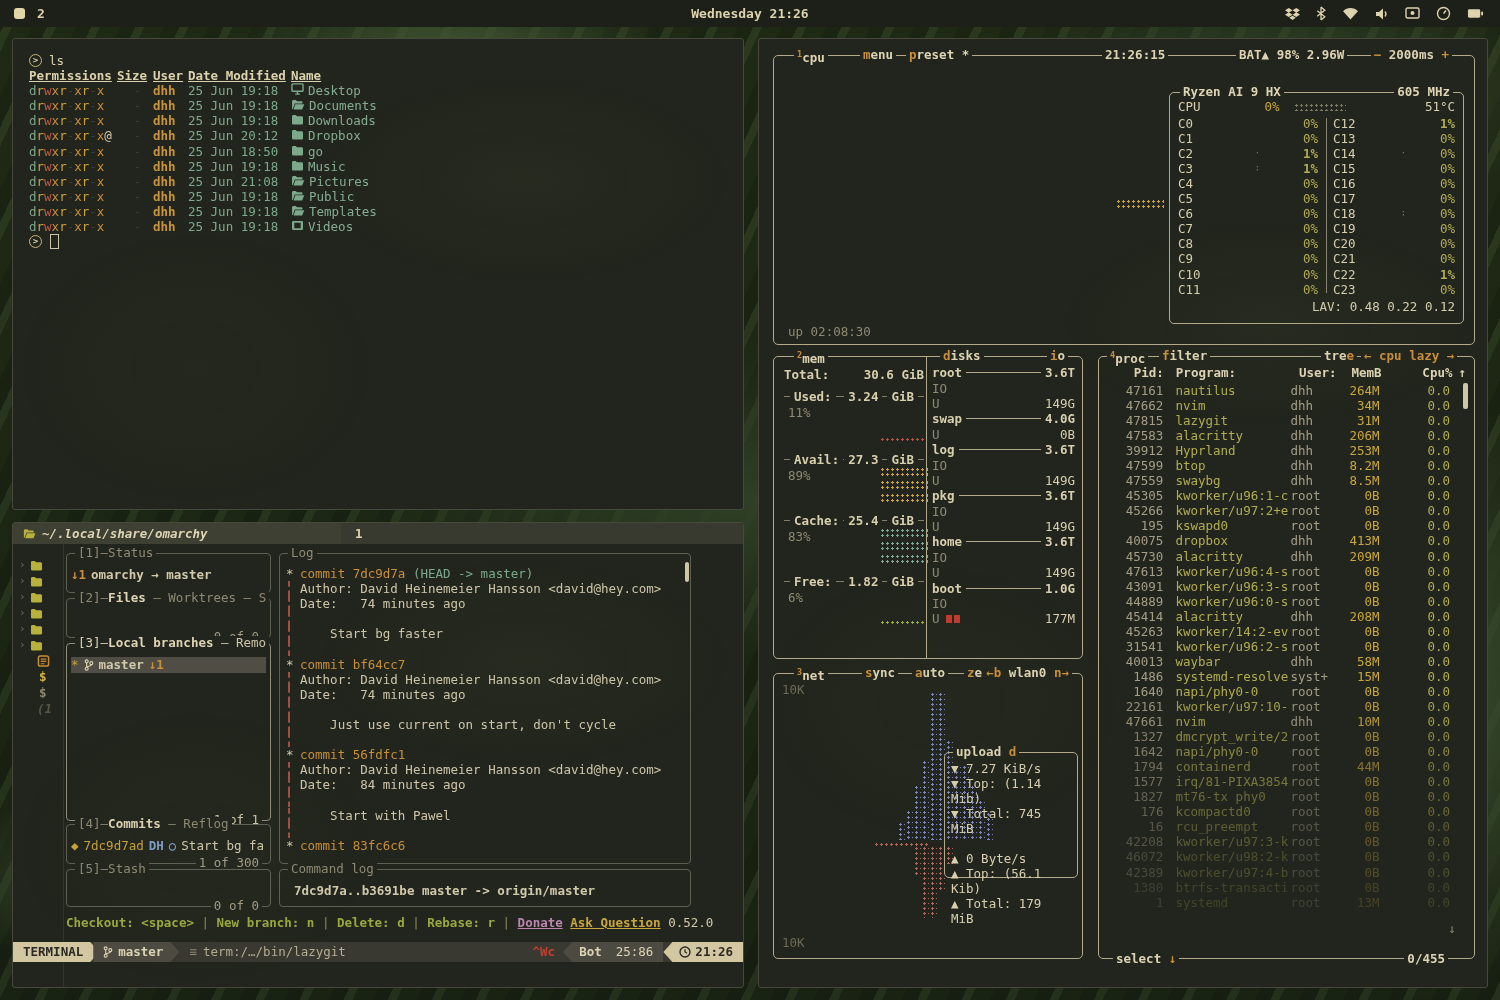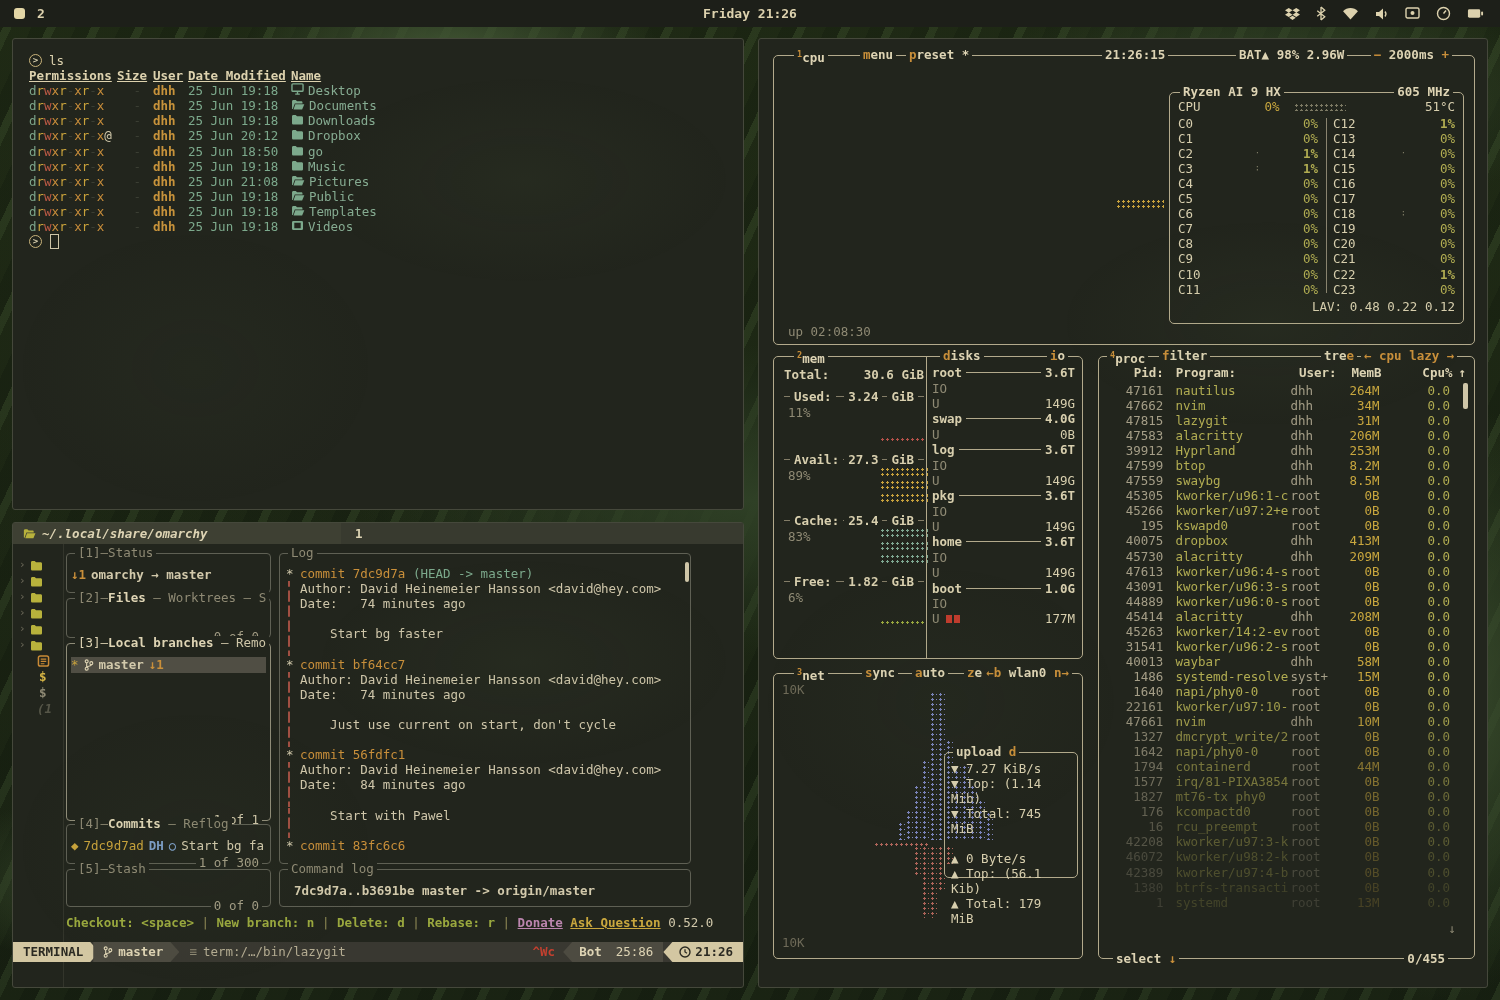--- a/index.html
+++ b/index.html
@@ -121,21 +121,21 @@
   .prow .p-cpu{width:76px;text-align:right;color:#b2ad52;}
   .ph{font-weight:700;color:#ded4b4;}
   .thumb{position:absolute;background:#cfc6a8;border-radius:2px;}
 </style>
 </head>
 <body>
 
 <div id="topbar">
   <span id="ws-dot"></span>
   <span style="font-weight:700;">2</span>
-  <span id="clock-center">Friday 21:26</span>
+  <span id="clock-center">Wednesday 21:26</span>
   <div id="tray">
     <span>
         <svg width="15" height="15" viewBox="0 0 16 16">
           <path fill="#ddd2ae" d="M4 2l4 2.6L4 7.2 0 4.6zM12 2L8 4.6l4 2.6 4-2.6zM0 9.2l4-2.6 4 2.6L4 11.8zM12 6.6l-4 2.6 4 2.6 4-2.6zM4.5 12.6L8 10.4l3.5 2.2L8 14.8z"></path>
         </svg>
       </span>
     <span>
         <svg width="10" height="15" viewBox="0 0 10 16">
           <path fill="none" stroke="#ddd2ae" stroke-width="1.4" d="M5 1v14M5 1l4 3.5L1 11M5 15l4-3.5L1 5"></path>
         </svg>

